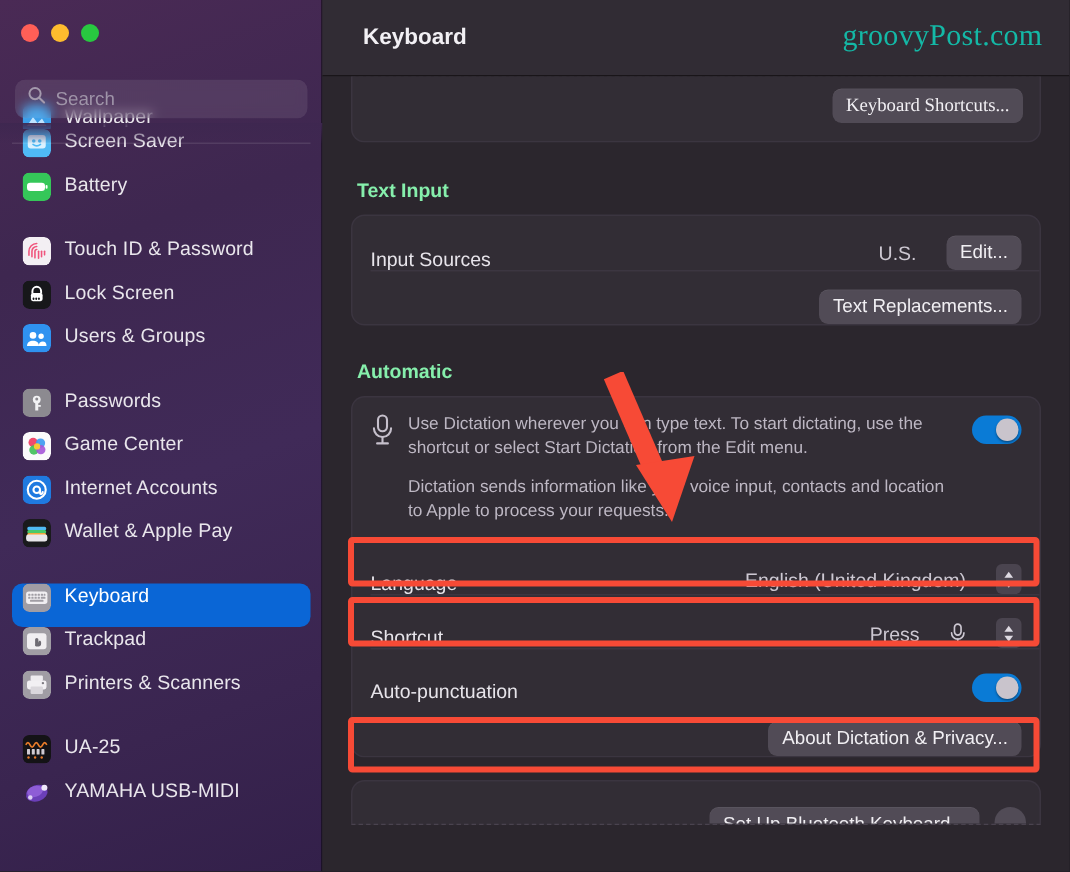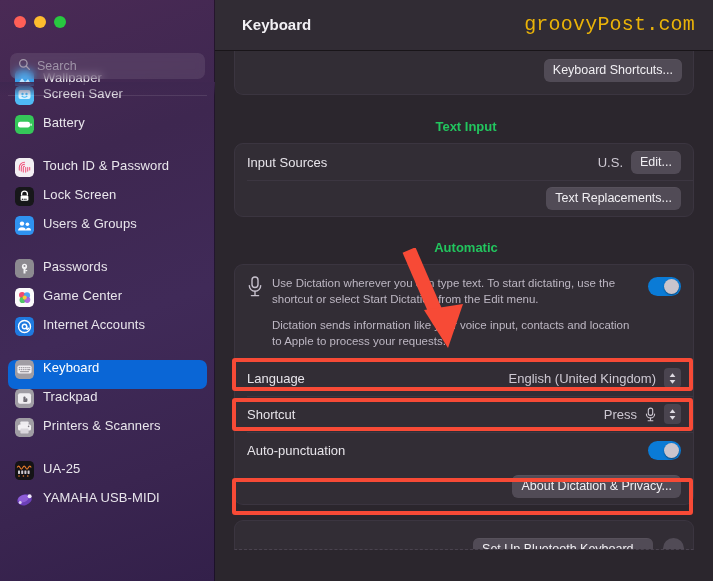--- a/index.html
+++ b/index.html
@@ -58,37 +58,37 @@
   .ic svg,.ic span{display:block;}
 
   
   .main{ position:absolute; left:215px; top:0; width:498px; height:581px; background:#2b262d; }
   .titlebar{
     position:absolute; left:0; top:0; width:498px; height:51px;
     background:#312c34; border-bottom:1px solid #191519;
   }
   .title{ position:absolute; left:27px; top:16px; font-size:15px; font-weight:bold; color:#f2f0f4;}
   .wm{
-    position:absolute; right:18px; top:13px; font-family:Liberation Mono, monospace;
-    font-size:20px; color:#eab308; letter-spacing:.2px;
+    position:absolute; right:18px; top:13px; font-family:Liberation Serif, serif;
+    font-size:20px; color:#14b8a6; letter-spacing:.2px;
   }
   .content{ position:absolute; left:0; top:51px; width:498px; height:530px; background:#2b262d;
             padding:0 19px; overflow:hidden;}
 
   .card{ background:#322d35; border:1px solid #3b3540; border-radius:9px; }
   .card.dashed-top{ border-top:1px dashed #4a434f; border-top-left-radius:0; border-top-right-radius:0;}
   .card.dashed-bot{ border-bottom:1px dashed #4a434f; border-bottom-left-radius:0; border-bottom-right-radius:0;}
-  .row{ display:flex; align-items:center; height:36px; padding:0 12px; position:relative;}
+  .row{ display:flex; align-items:flex-end; height:36px; padding:0 12px; position:relative;}
   .row + .row::before{
     content:""; position:absolute; left:12px; right:0; top:0; height:1px; background:#3c3641;
   }
   .rlabel{ font-size:13px; color:#e7e4ea; }
-  .rright{ margin-left:auto; display:flex; align-items:center; gap:8px;}
+  .rright{ margin-left:auto; display:flex; align-items:center; gap:20px;}
   .rvalue{ font-size:13px; color:#cdc8d2; }
-  .sect-title{ font-size:13px; font-weight:bold; color:#22c55e;text-align:center; }
+  .sect-title{ font-size:13px; font-weight:bold; color:#86efac; }
 
   .btn{
     background:#514b56; color:#f1eff3; font-size:12.5px;
     border:none; border-radius:6px; padding:4px 9px; line-height:1.2;
     box-shadow:0 .5px 0 rgba(255,255,255,.07) inset;
     font-family:"Liberation Sans", sans-serif;
   }
   .stepper{
     width:17px;height:20px;border-radius:4px;background:#4a444f;
     display:flex;flex-direction:column;align-items:center;justify-content:center;gap:2px;
@@ -236,20 +236,32 @@
           <div class="sb-item">
             <div class="ic" style="background: transparent;">
               <svg width="19" height="19">
                 <rect width="19" height="19" rx="4.5" fill="#1f7ae0"></rect>
                 <circle cx="9.5" cy="9.5" r="6" fill="none" stroke="#fff" stroke-width="1.4"></circle>
                 <circle cx="9.5" cy="9.5" r="2.2" fill="none" stroke="#fff" stroke-width="1.4"></circle>
                 <path d="M11.7 9.5v2.2c0 1 1.8 1 1.8-.6" stroke="#fff" stroke-width="1.4" fill="none" stroke-linecap="round"></path>
               </svg>
             </div>
             <span class="sb-label">Internet Accounts</span>
+          </div>
+          <div class="sb-item">
+            <div class="ic" style="background: transparent;">
+              <svg width="19" height="19">
+                <rect width="19" height="19" rx="4.5" fill="#1a1a1d"></rect>
+                <rect x="3.2" y="5.2" width="12.6" height="2.3" rx="1" fill="#4fbaf5"></rect>
+                <rect x="3.2" y="7.3" width="12.6" height="2.3" rx="1" fill="#49c96a"></rect>
+                <rect x="3.2" y="9.4" width="12.6" height="2.3" rx="1" fill="#f5a73c"></rect>
+                <rect x="2.4" y="10.4" width="14.2" height="4.6" rx="1.6" fill="#e9e7ea"></rect>
+              </svg>
+            </div>
+            <span class="sb-label">Wallet &amp; Apple Pay</span>
           </div>
           <div class="sb-gap"></div>
           <div class="sb-item sel">
             <div class="ic" style="background: transparent;">
               <svg width="19" height="19">
                 <rect width="19" height="19" rx="4.5" fill="#a09da4"></rect>
                 <rect x="2.4" y="5.4" width="14.2" height="8.2" rx="1.8" fill="#f0eef1"></rect>
                 <g fill="#a09da4">
                   <rect x="3.8" y="6.9" width="1.5" height="1.3" rx=".35"></rect>
                   <rect x="5.9" y="6.9" width="1.5" height="1.3" rx=".35"></rect>
@@ -330,21 +342,21 @@
   <div class="main">
 
     <div class="titlebar">
       <div class="title">Keyboard</div>
       <div class="wm">groovyPost.com</div>
     </div>
 
     <div class="content">
 
       <div class="card dashed-top" style="margin-top:-1px;height:45px;position:relative;">
-        <button class="btn" style="position:absolute;right:11px;top:8px;">Keyboard Shortcuts...</button>
+        <button class="btn" style="position:absolute;right:11px;top:8px;font-family:Liberation Serif, serif;">Keyboard Shortcuts...</button>
       </div>
 
       <div class="sect-title" style="margin:24px 0 9px 4px;">Text Input</div>
 
       <div class="card">
         <div class="row">
           <span class="rlabel">Input Sources</span>
           <span class="rright">
             <span class="rvalue">U.S.</span>
             <button class="btn">Edit...</button>

